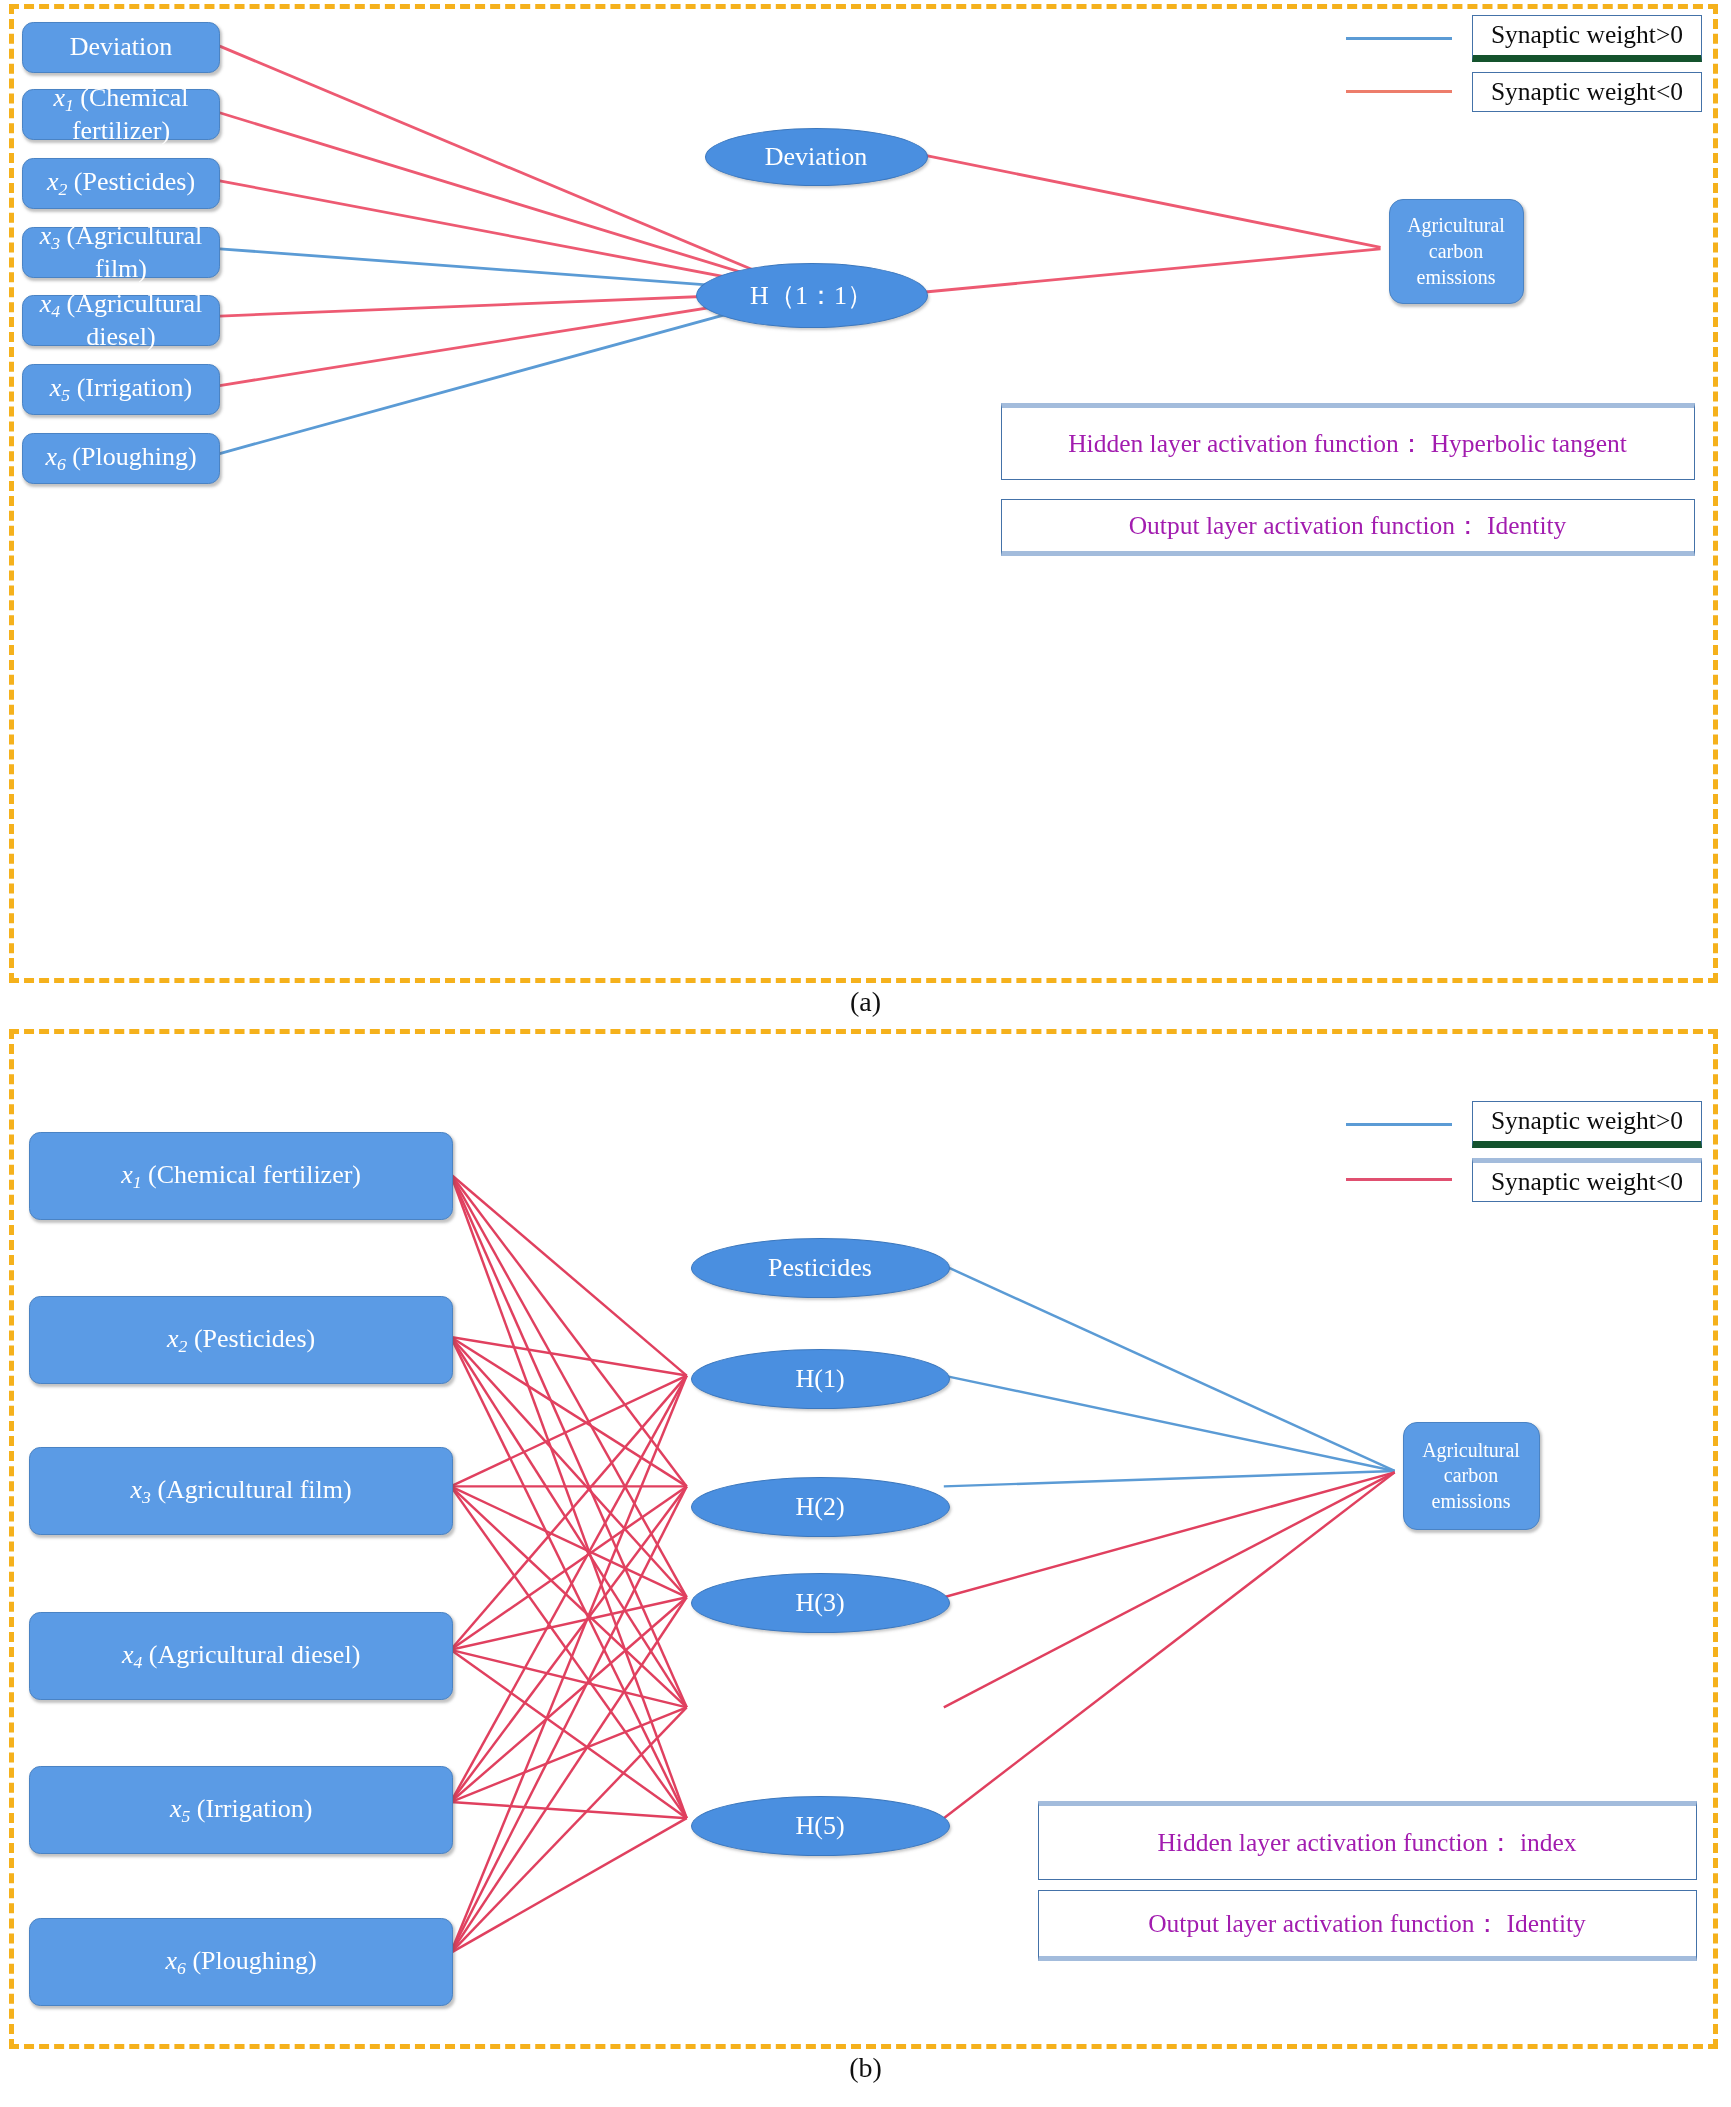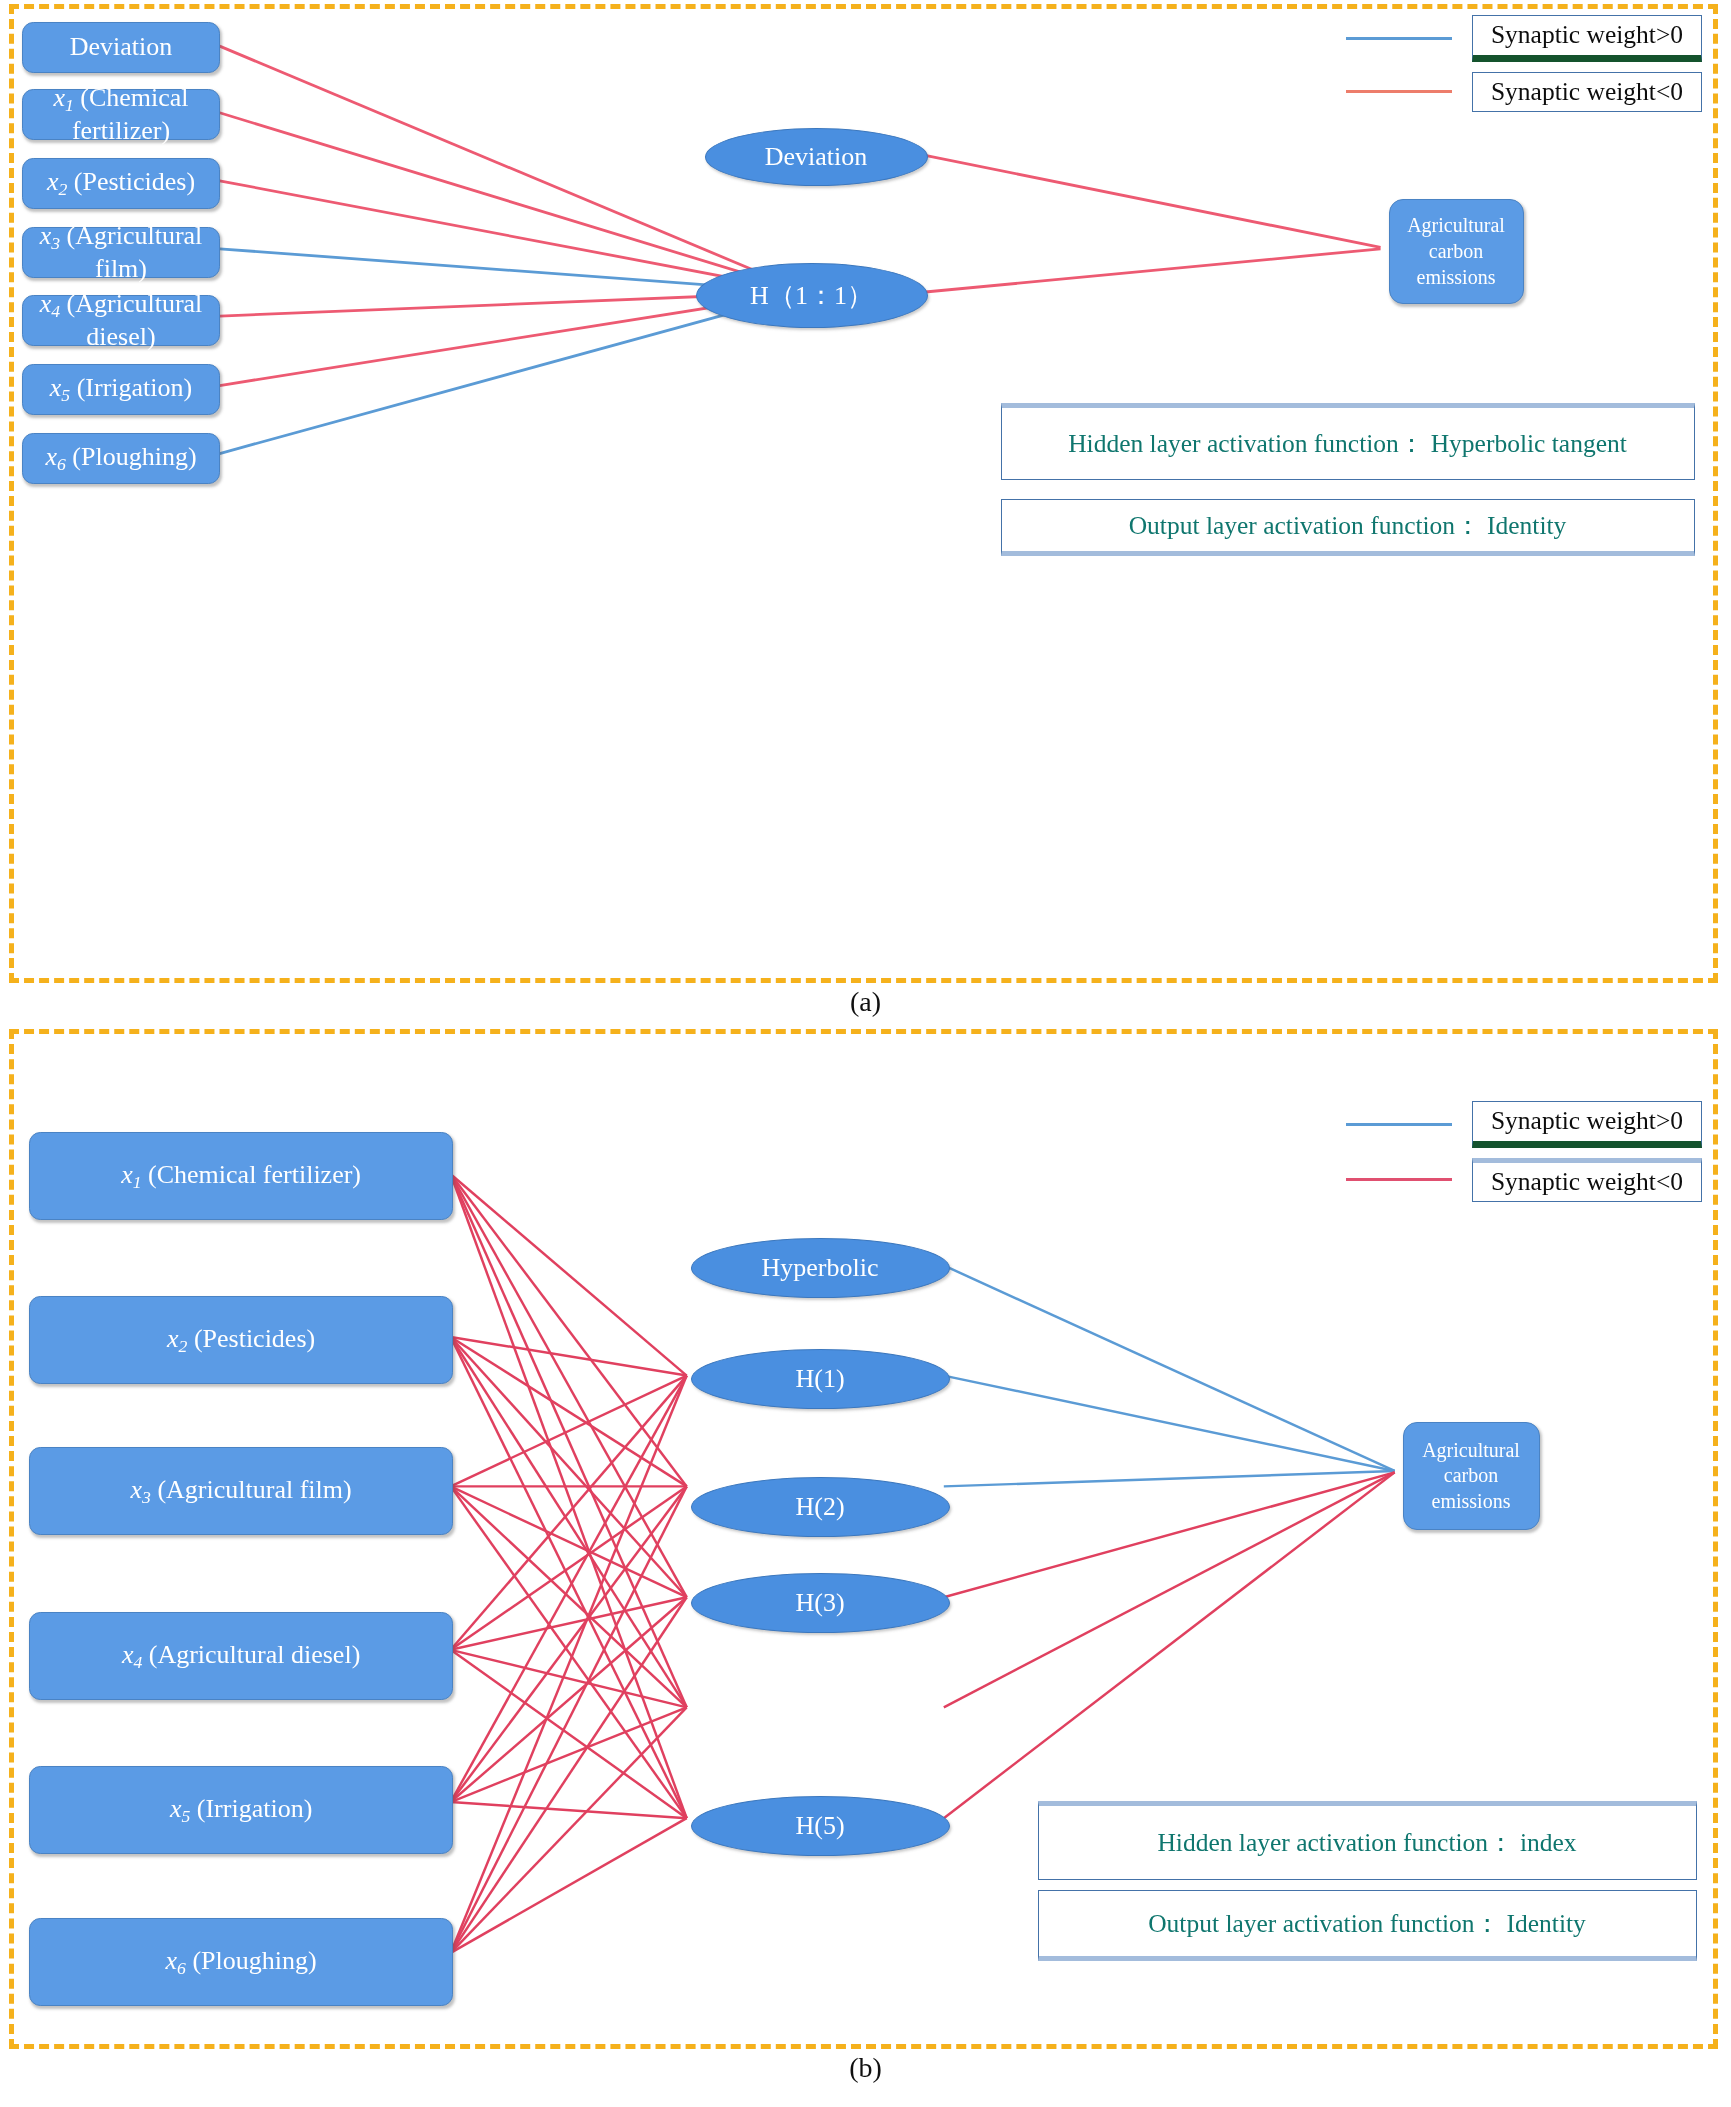--- a/index.html
+++ b/index.html
@@ -126,21 +126,21 @@
     white-space: nowrap;
   }
   .legend-label.thickbottom { border-bottom: 7px solid #14532d; }
   .legend-label.thicktop    { border-top: 5px solid #A3BCDC; }
 
   
   .actbox {
     position: absolute;
     border: 1.4px solid #4472A8;
     background: #ffffff;
-    color: #0f766e;
+    color: #a21caf;
     font-size: 25.5px;
     line-height: 1.3;
     text-align: center;
     display: flex;
     align-items: center;
     justify-content: center;
     padding: 5.7px 10px;
     box-sizing: border-box;
     z-index: 6;
   }
@@ -324,21 +324,21 @@
       </span>
     </div>
 
     <div class="nodebox" style="left:15.6px; top:884px; width:424px; height:88px;">
       <span>
         <span class="var">x</span><sub>6</sub><span> (Ploughing)</span>
       </span>
     </div>
 
     <div class="ellipse" style="left:677px; top:204px; width:259px; height:60px;">
-      <span>Hyperbolic</span>
+      <span>Pesticides</span>
     </div>
     <div class="ellipse" style="left:677px; top:315px; width:259px; height:60px;">
       <span>H(1)</span>
     </div>
     <div class="ellipse" style="left:677px; top:443px; width:259px; height:60px;">
       <span>H(2)</span>
     </div>
     <div class="ellipse" style="left:677px; top:539px; width:259px; height:60px;">
       <span>H(3)</span>
     </div>

